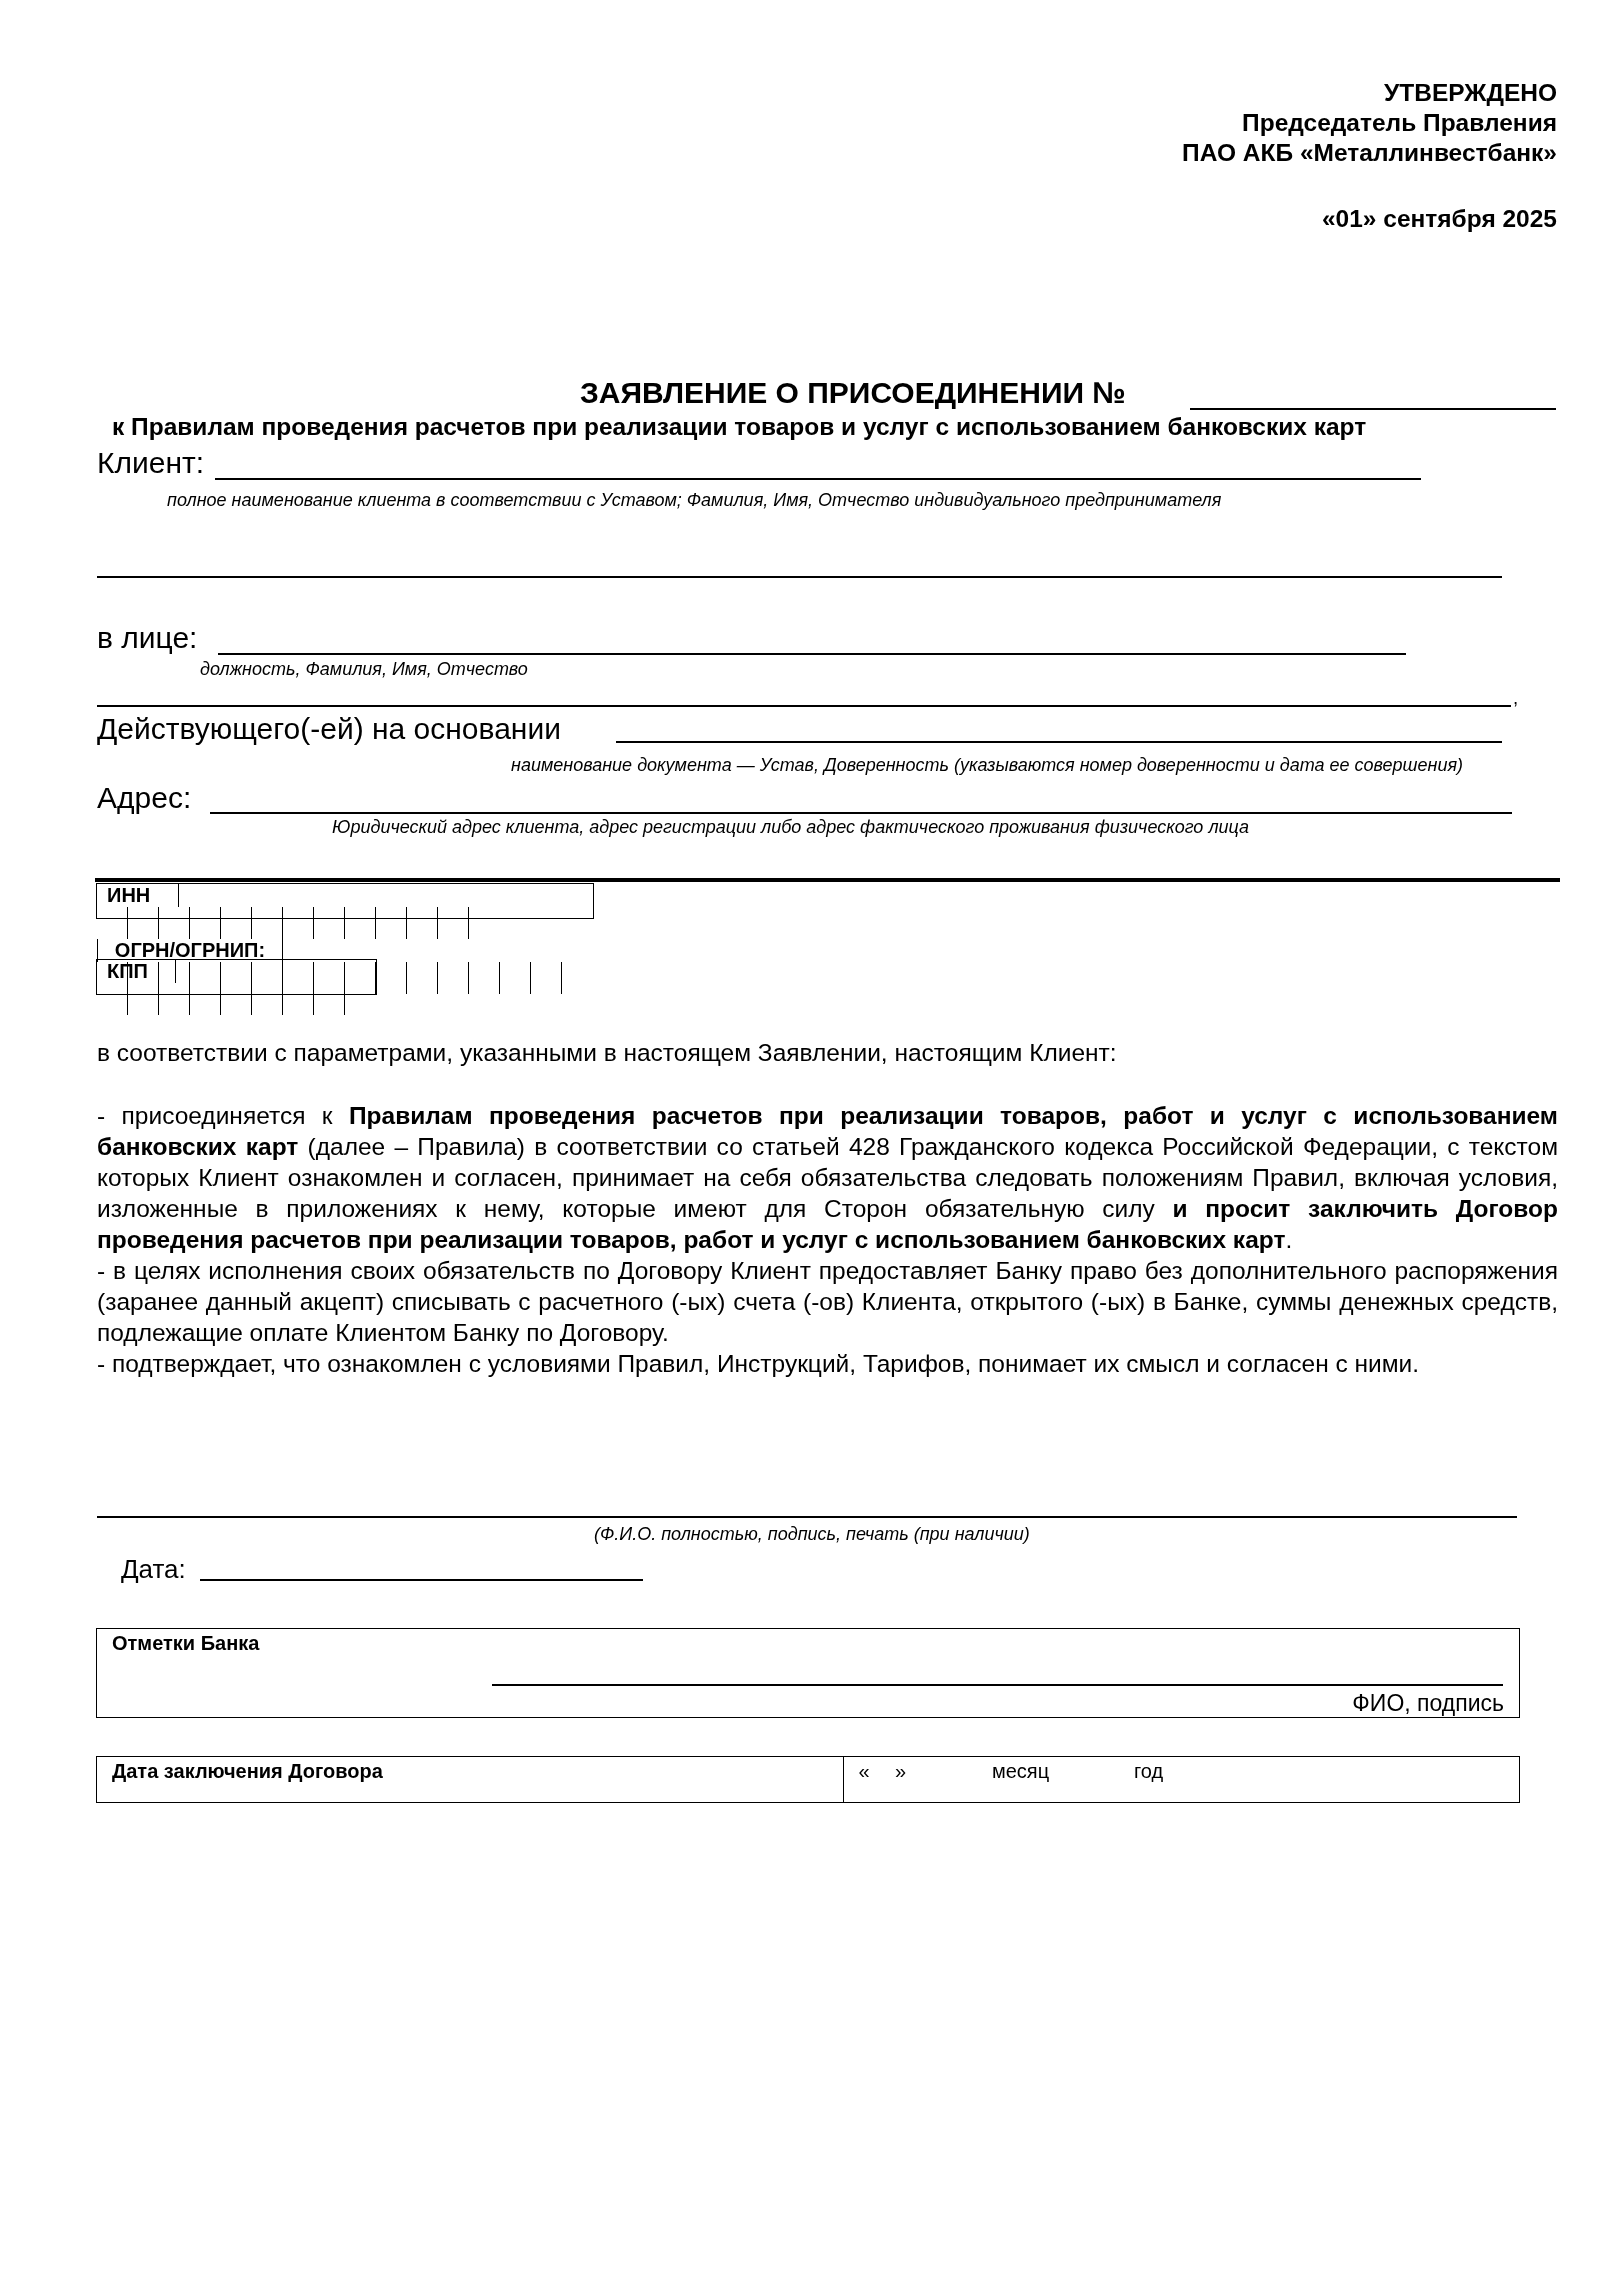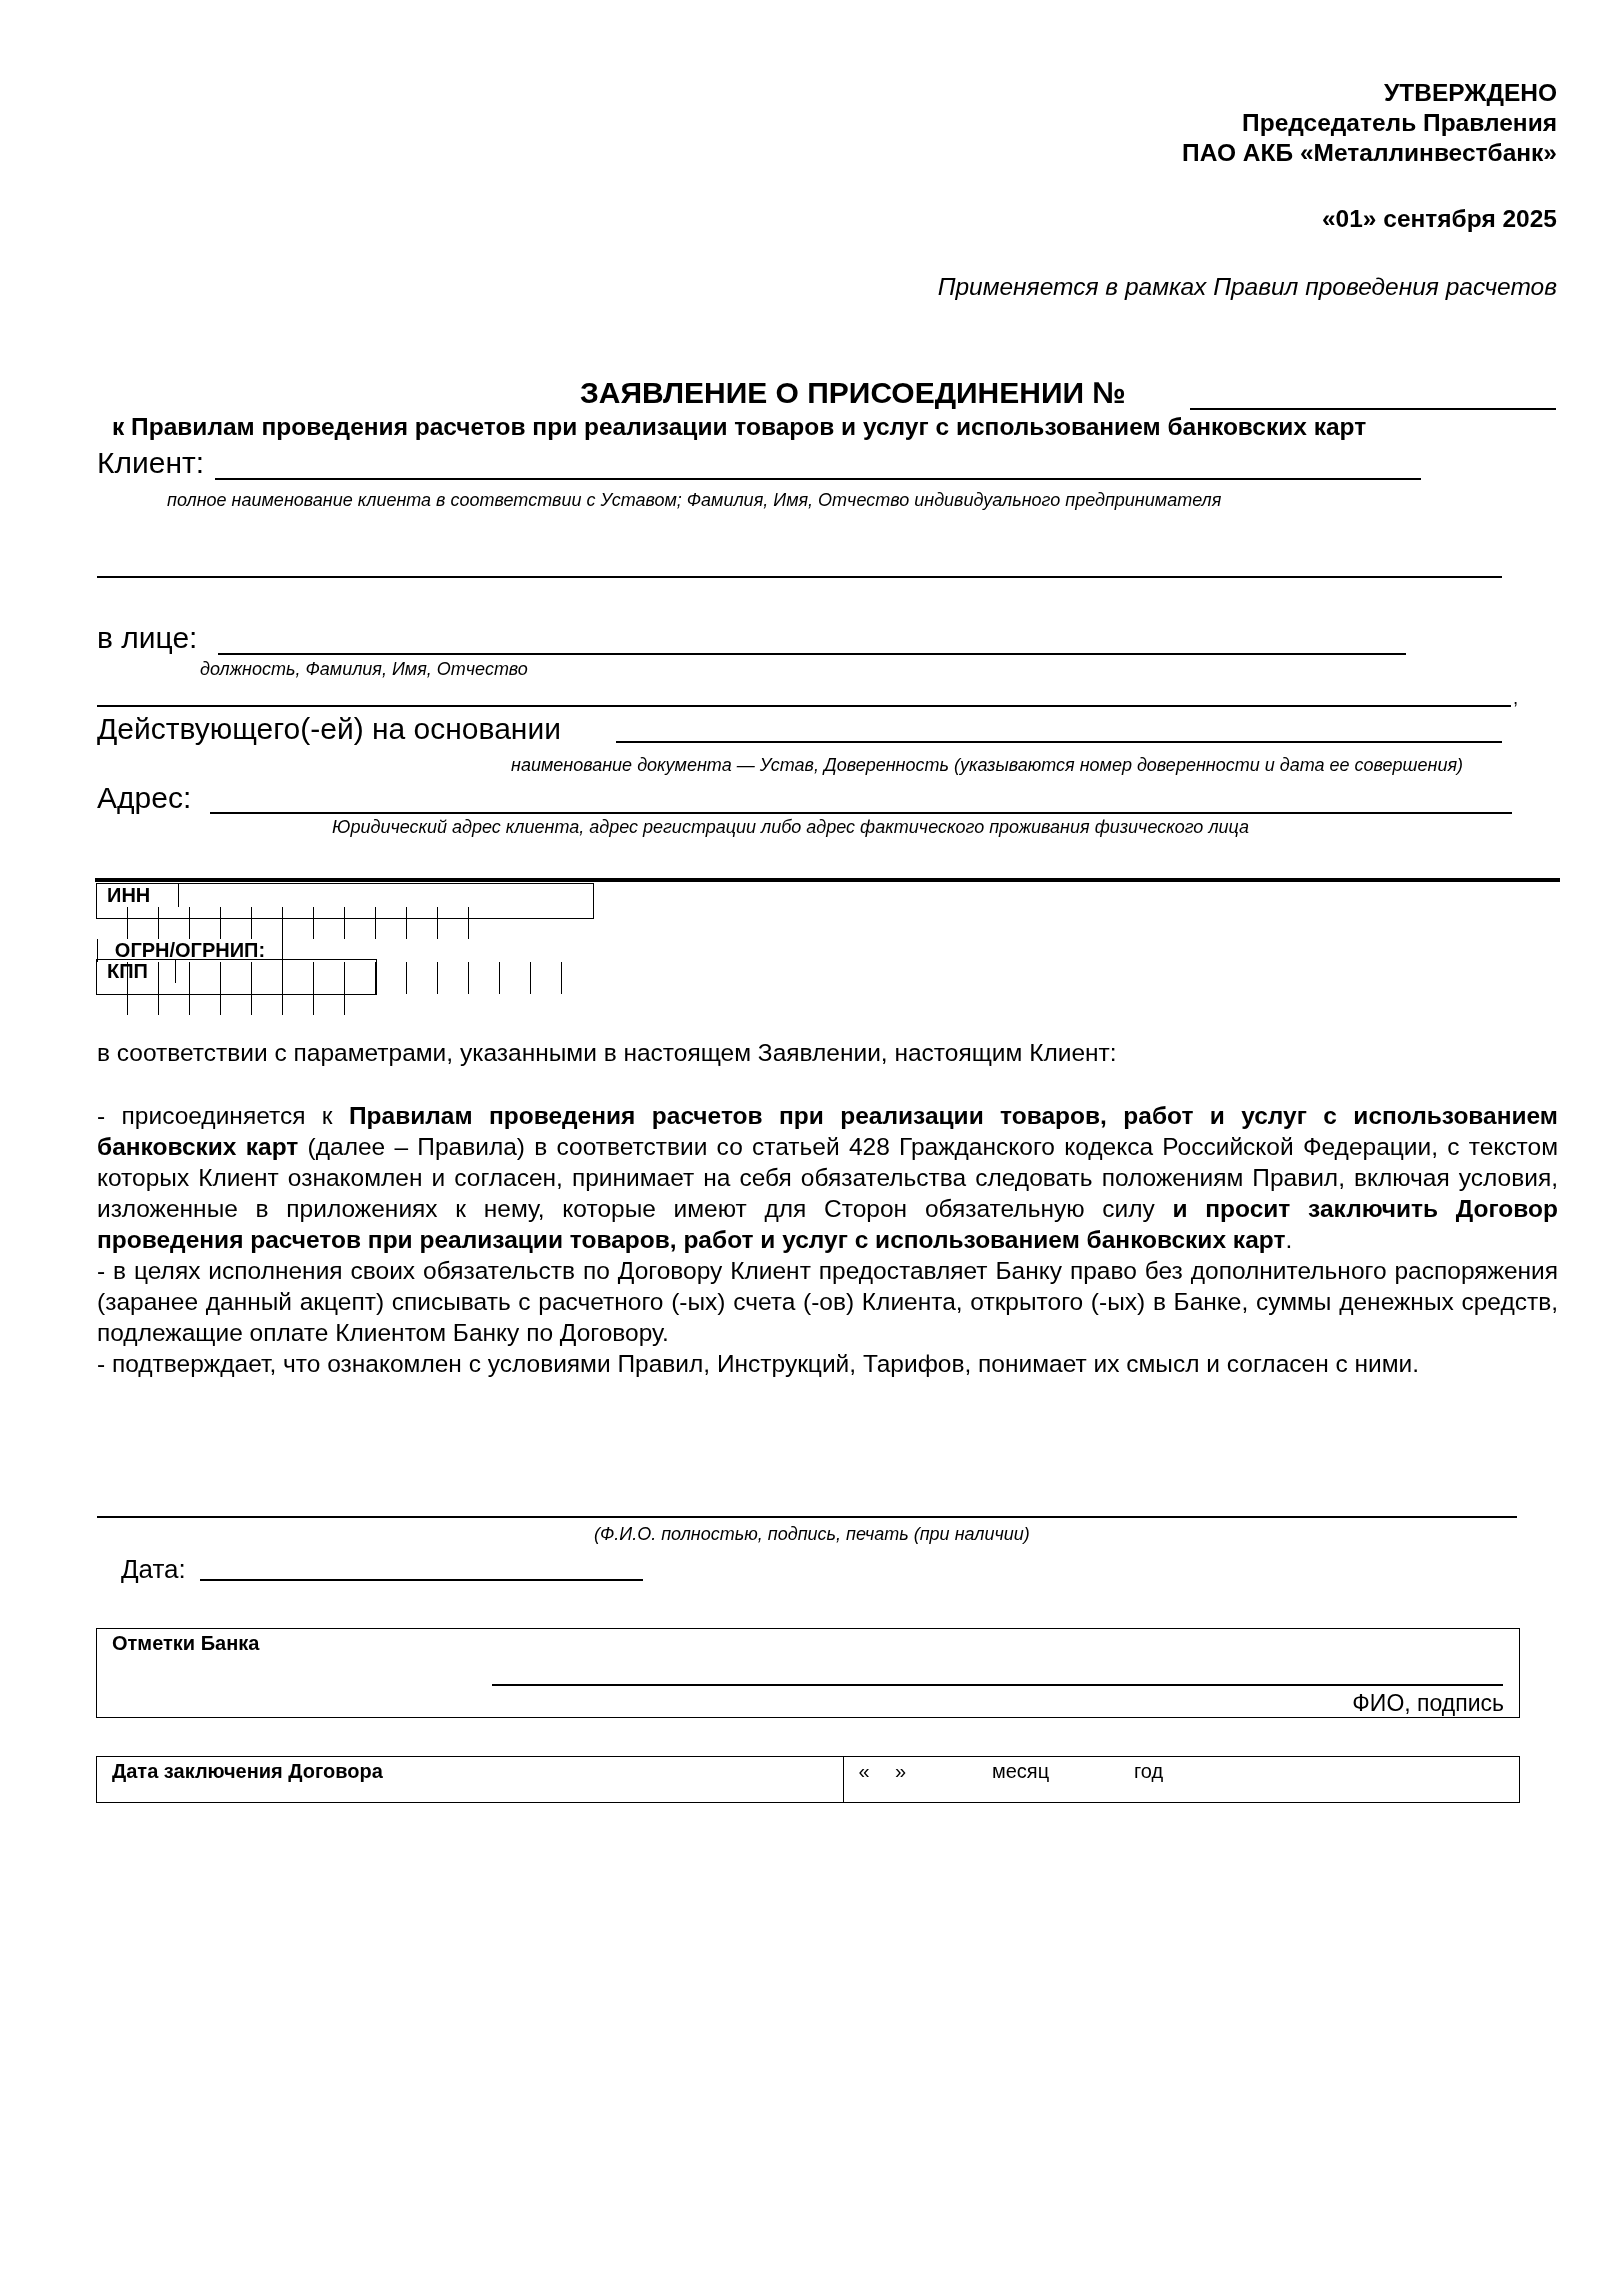--- a/index.html
+++ b/index.html
@@ -30,21 +30,20 @@
 
 <div class="abs approved right" style="top:78px;">
   <div>УТВЕРЖДЕНО</div>
   <div>Председатель Правления</div>
   <div>ПАО АКБ «Металлинвестбанк»</div>
   <div style="height:36px"></div>
   <div>«01» сентября 2025</div>
 </div>
 
 <div class="abs applies" style="top:271px;">
-  <div>Применяется в рамках Правил проведения расчетов</div>
 </div>
 
 <div class="abs title" style="top:376px; left:580px;">ЗАЯВЛЕНИЕ О ПРИСОЕДИНЕНИИ №</div>
 <div class="uline" style="left:1190px; width:366px; top:408px;"></div>
 <div class="abs subtitle" style="top:413px; left:112px;">к Правилам проведения расчетов при реализации товаров и услуг с использованием банковских карт</div>
 
 <div class="abs label-lg" style="top:446px; left:97px;">Клиент:</div>
 <div class="uline" style="left:215px; width:1206px; top:478px;"></div>
 <div class="abs hint" style="top:490px; left:167px;">полное наименование клиента в соответствии с Уставом; Фамилия, Имя, Отчество индивидуального предпринимателя</div>
 <div class="uline" style="left:97px; width:1405px; top:576px;"></div>

